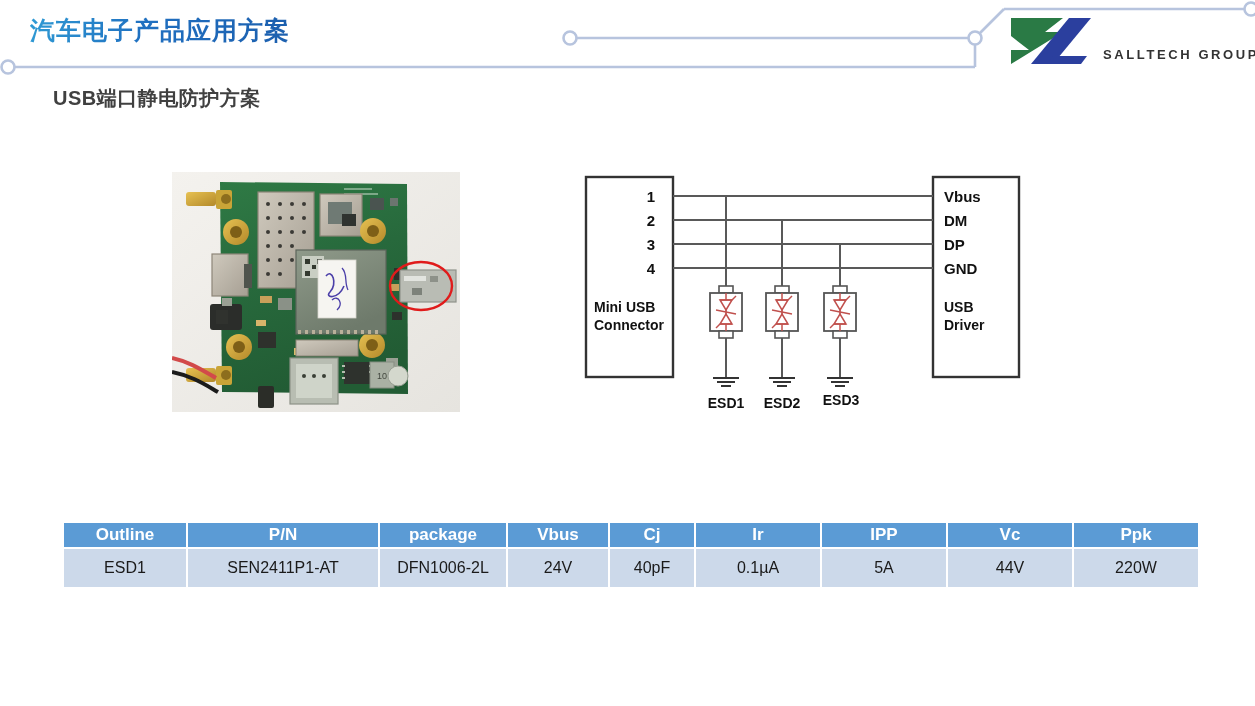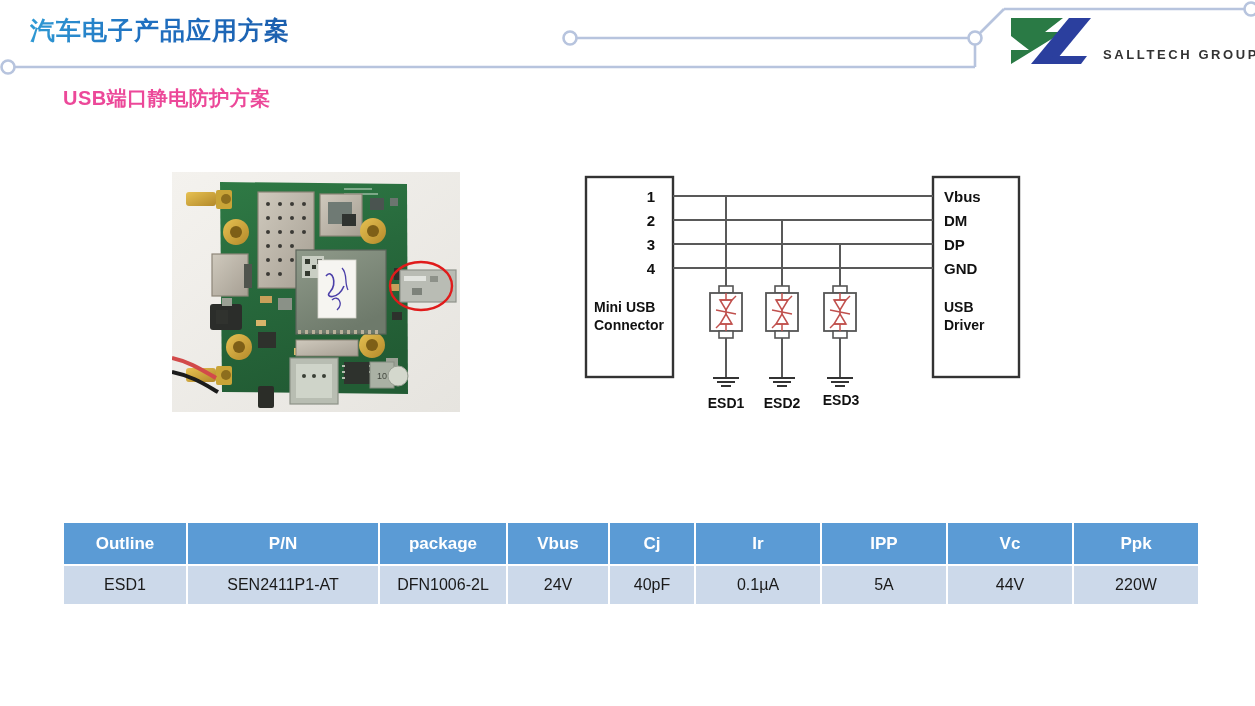--- a/index.html
+++ b/index.html
@@ -32,25 +32,25 @@
   #header-deco {
     position: absolute;
     left: 0;
     top: 0;
     width: 1255px;
     height: 80px;
     pointer-events: none;
   }
   #subtitle {
     position: absolute;
-    left: 63px;
+    left: 53px;
     top: 85px;
     font-size: 20px;
     font-weight: bold;
-    color: #ec4899;
+    color: #404040;
     letter-spacing: 0.5px;
     white-space: nowrap;
   }
 
   
   #brand-logo {
     position: absolute;
     left: 1007px;
     top: 13px;
     width: 240px;
@@ -110,21 +110,21 @@
     width: 1134px;
     border-collapse: separate;
     border-spacing: 0;
     table-layout: fixed;
   }
   #spec-table th {
     background: #5b9bd5;
     color: #ffffff;
     font-size: 17px;
     font-weight: bold;
-    height: 41px;
+    height: 24px;
     text-align: center;
     border-right: 2px solid #ffffff;
     padding: 0;
   }
   #spec-table th:last-child { border-right: none; }
   #spec-table td {
     font-size: 16px;
     color: #1a1a1a;
     height: 38px;
     text-align: center;

